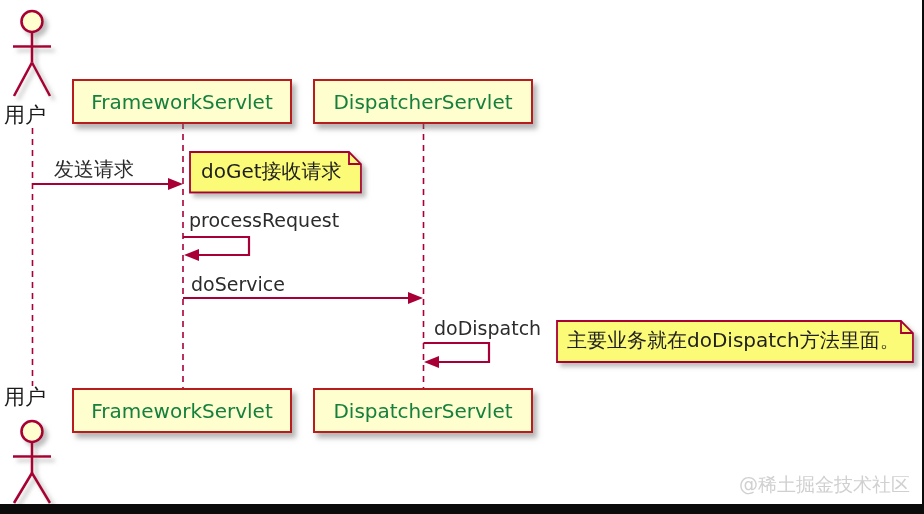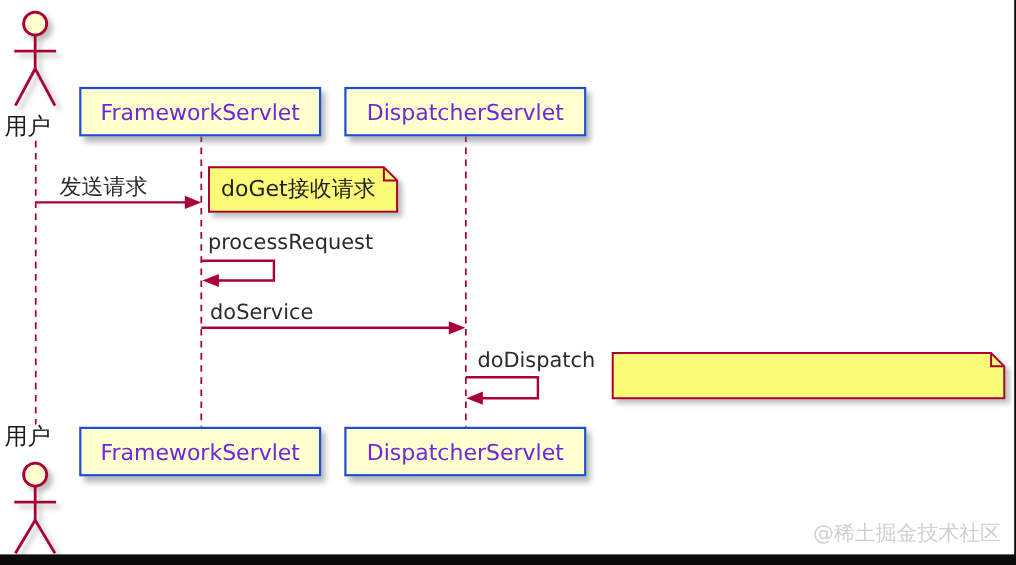--- a/index.html
+++ b/index.html
@@ -3,23 +3,23 @@
 <meta charset="utf-8">
 <style>
   html,body{margin:0;padding:0;background:#e8e8e8;}
   .stage{
     position:relative;width:924px;height:514px;background:#ffffff;overflow:hidden;
     font-family:"DejaVu Sans","Liberation Sans",sans-serif;
   }
   .layer{position:absolute;left:0;top:0;}
   .pbox{
     position:absolute;width:220px;height:45px;box-sizing:border-box;
-    background:#FEFECE;border:2px solid #1d4ed8;
+    background:#FEFECE;border:2px solid #b91c1c;
     display:flex;align-items:center;justify-content:center;
-    font-size:20px;color:#6d28d9;
+    font-size:20px;color:#15803d;
     box-shadow:4px 5px 5px rgba(110,110,110,0.5);
   }
   .actor-label{
     position:absolute;width:56px;text-align:left;
     font-size:21px;color:#1a1a1a;line-height:1.05;
   }
   .msg{
     position:absolute;font-size:19px;color:#2b2b2b;white-space:nowrap;line-height:1.05;
   }
   .msg.cjk{font-size:20px;}
@@ -108,18 +108,19 @@
 
   <div class="actor-label" style="left:4px;top:104px;">用户</div>
   <div class="actor-label" style="left:4px;top:386px;">用户</div>
 
   <div class="msg cjk" style="left:42px;top:159px;margin-left:12px;">发送请求</div>
   <div class="msg" style="left:189px;top:211px;">processRequest</div>
   <div class="msg" style="left:191px;top:275px;">doService</div>
   <div class="msg" style="left:434px;top:319px;">doDispatch</div>
 
   <div class="note-text" style="left:201px;top:161px;">doGet接收请求</div>
+  <div class="note-text" style="left:567px;top:330px;">主要业务就在doDispatch方法里面。</div>
 
   <div class="watermark">@稀土掘金技术社区</div>
 
   <div class="right-strip"></div>
   <div class="bottom-bar"></div>
 </div>
 
 </body></html>

